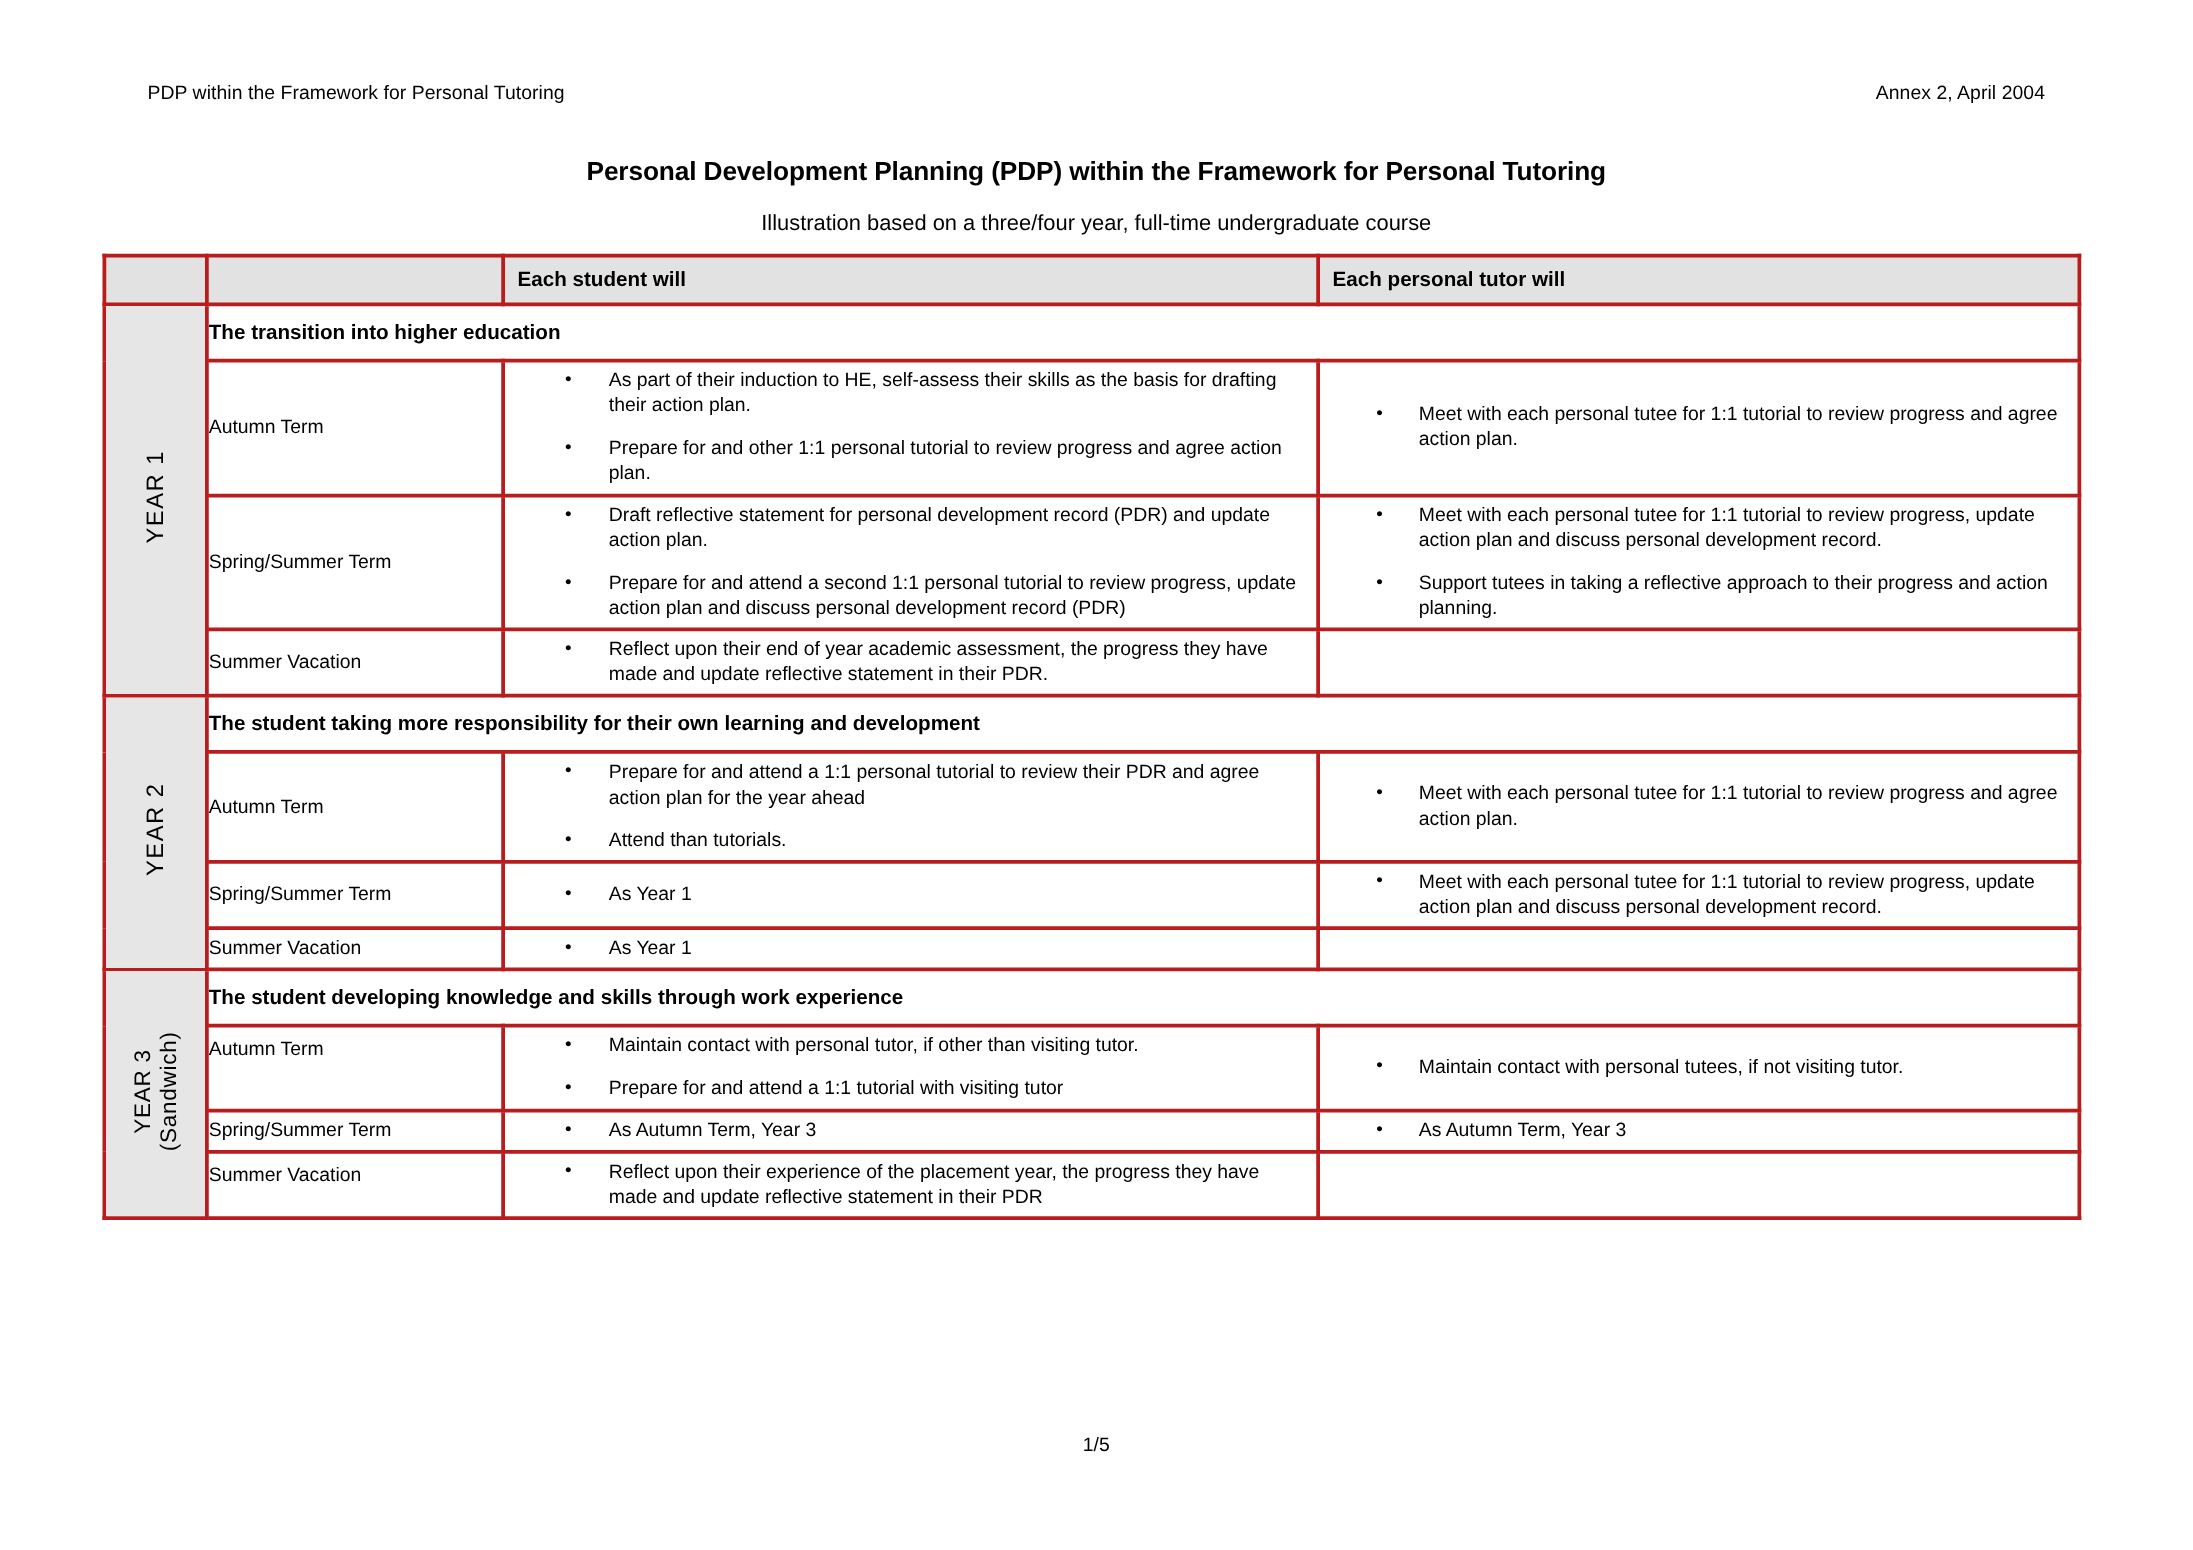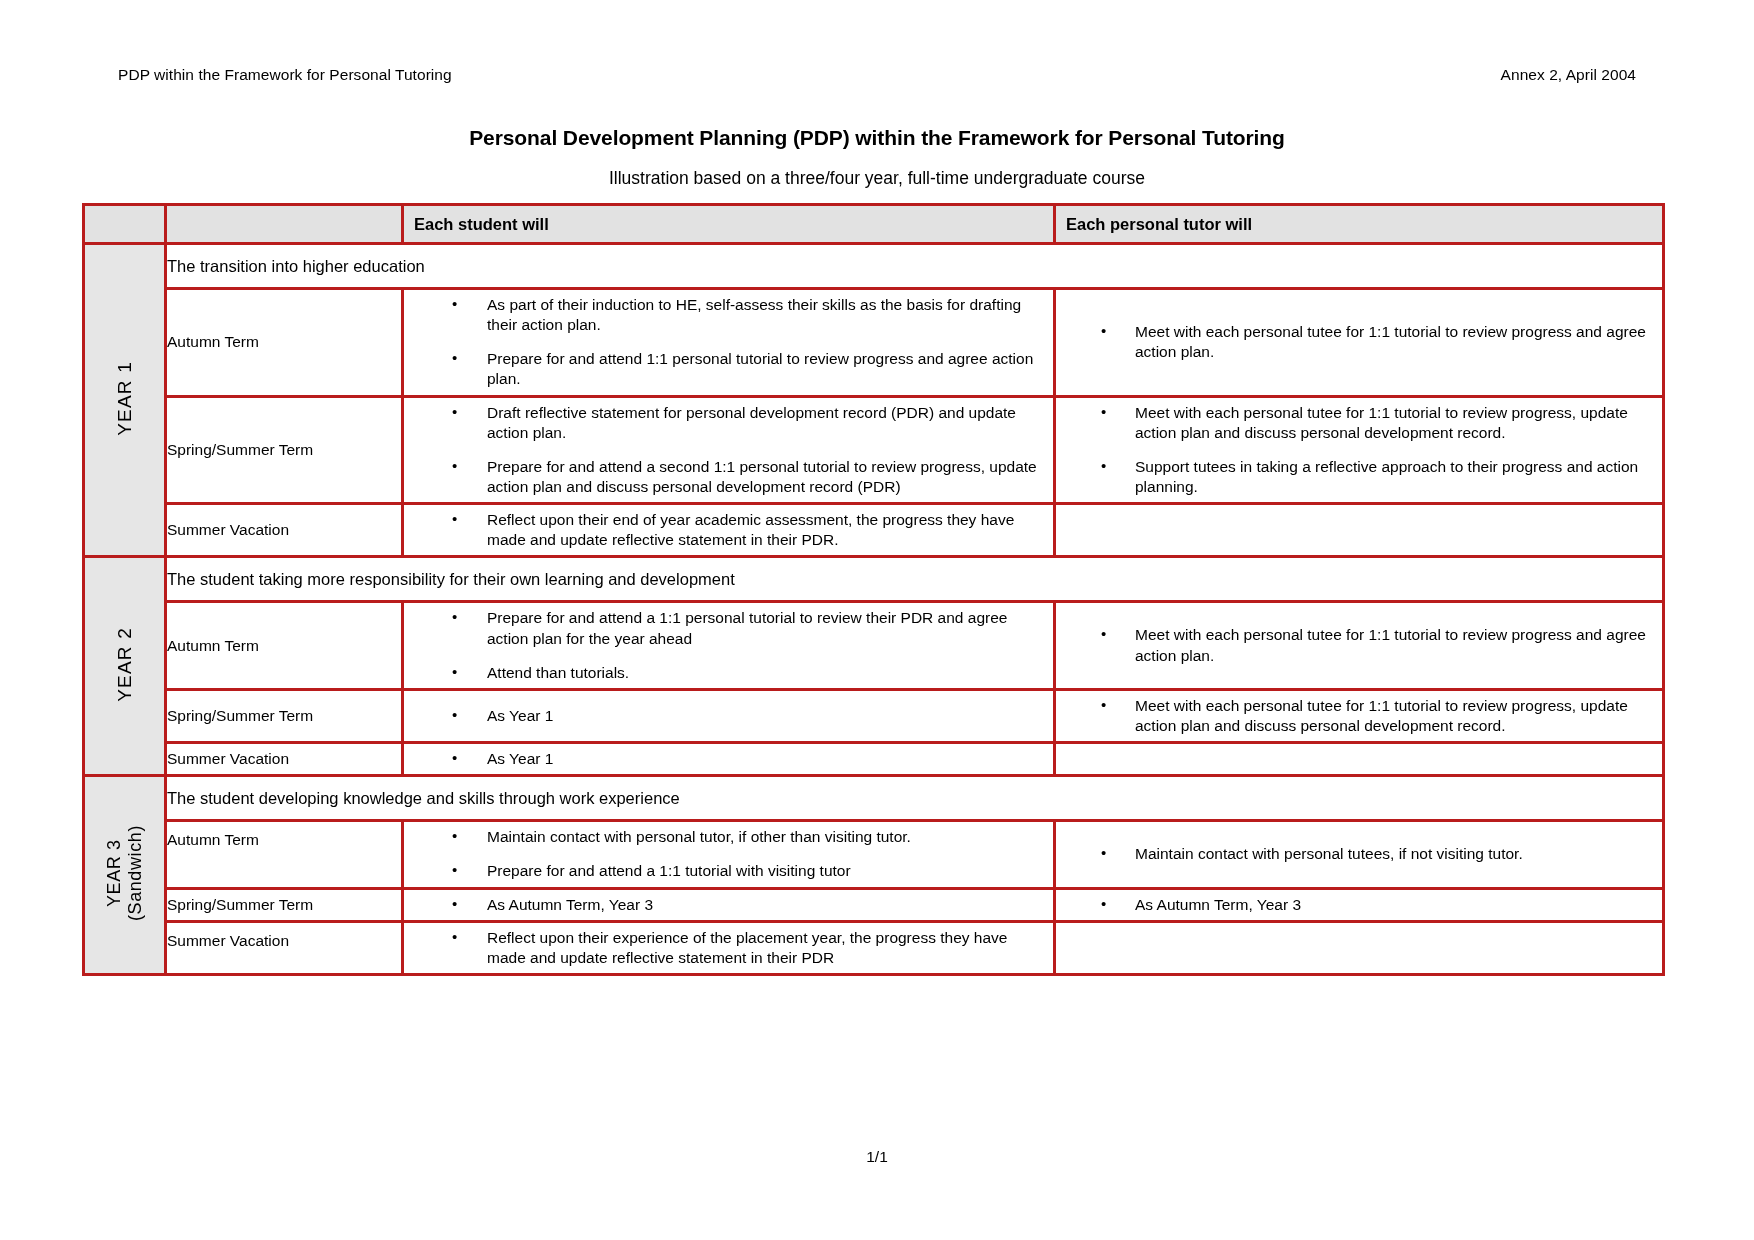--- a/index.html
+++ b/index.html
@@ -109,21 +109,21 @@
     line-height: 1.15;
     text-align: center;
   }
   .year-rot.two-line {
     font-size: 18px;
     letter-spacing: 0.6px;
   }
 
   
   td.section-head {
-    font-weight: normal;
+    font-weight: bold;
     font-size: 16.5px;
     height: 42px;
     padding: 2px 0 2px 12px;
     vertical-align: middle;
   }
 
   
   td.term {
     padding: 6px 0 6px 12px;
     font-size: 15.5px;
@@ -210,21 +210,21 @@
           </tr>
           <tr>
             <td class="yearcell" rowspan="4"><div class="year-rot"><span>YEAR 1</span></div></td>
             <td class="section-head" colspan="3">The transition into higher education</td>
           </tr>
           <tr>
             <td class="term">Autumn Term</td>
             <td class="content">
               <ul class="bl">
                 <li>As part of their induction to HE, self-assess their skills as the basis for drafting their action plan.</li>
-                <li>Prepare for and attend 1:1 personal tutorial to review progress and agree action plan.</li>
+                <li>Prepare for and other 1:1 personal tutorial to review progress and agree action plan.</li>
               </ul>
             </td>
             <td class="content tut">
               <ul class="bl">
                 <li>Meet with each personal tutee for 1:1 tutorial to review progress and agree action plan.</li>
               </ul>
             </td>
           </tr>
           <tr>
             <td class="term">Spring/Summer Term</td>
@@ -327,15 +327,15 @@
               <ul class="bl">
                 <li>Reflect upon their experience of the placement year, the progress they have made and update reflective statement in their PDR</li>
               </ul>
             </td>
             <td class="content tut empty"></td>
           </tr>
         </tbody>
     </table>
   </div>
 
-  <div class="pagenum">1/1</div>
+  <div class="pagenum">1/5</div>
 
 </div>
 
 </body></html>

